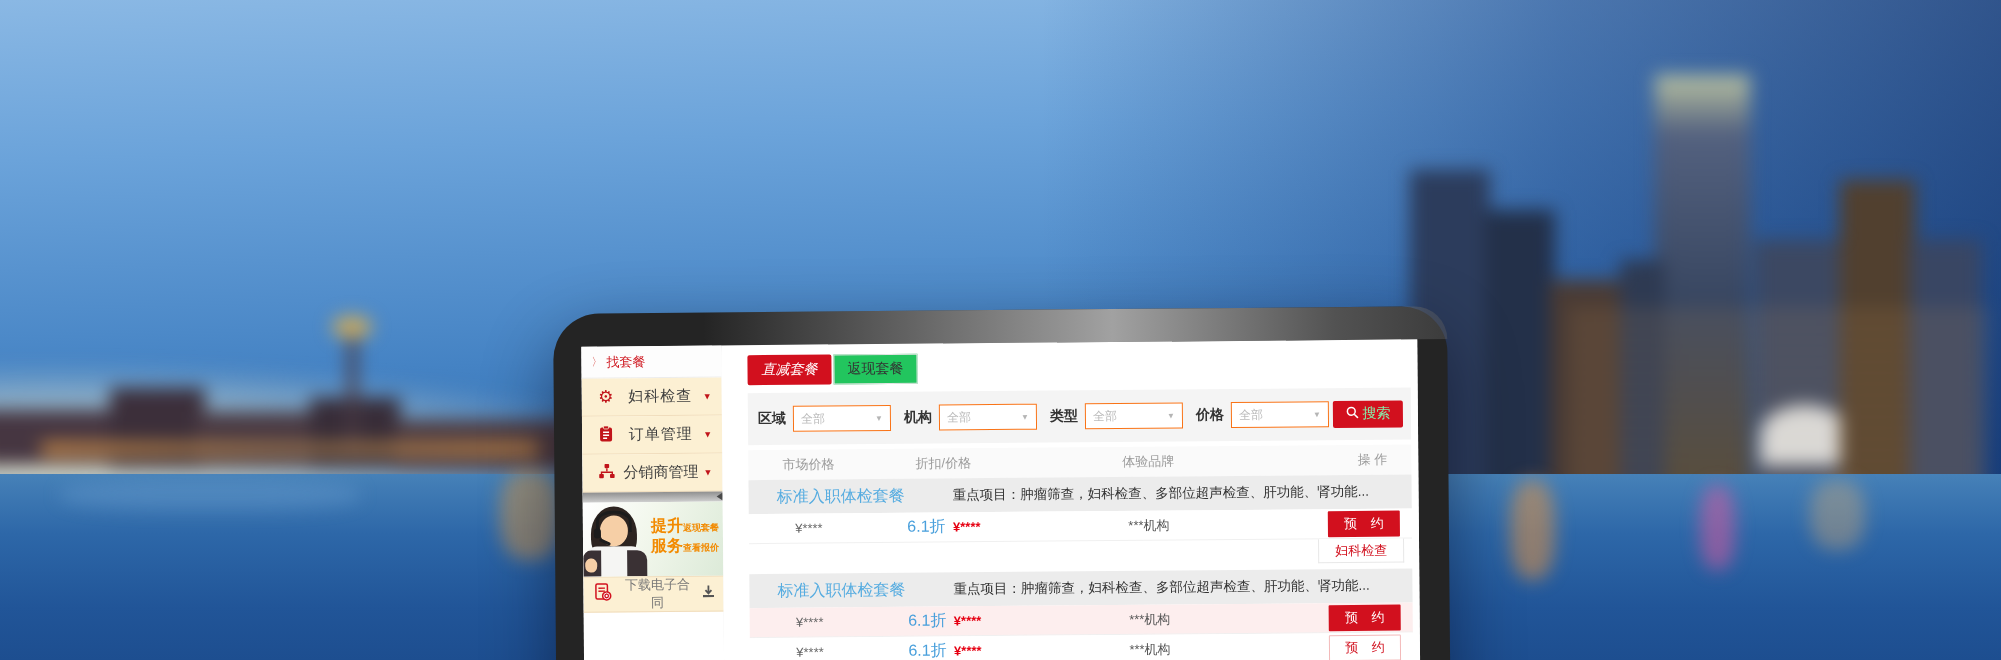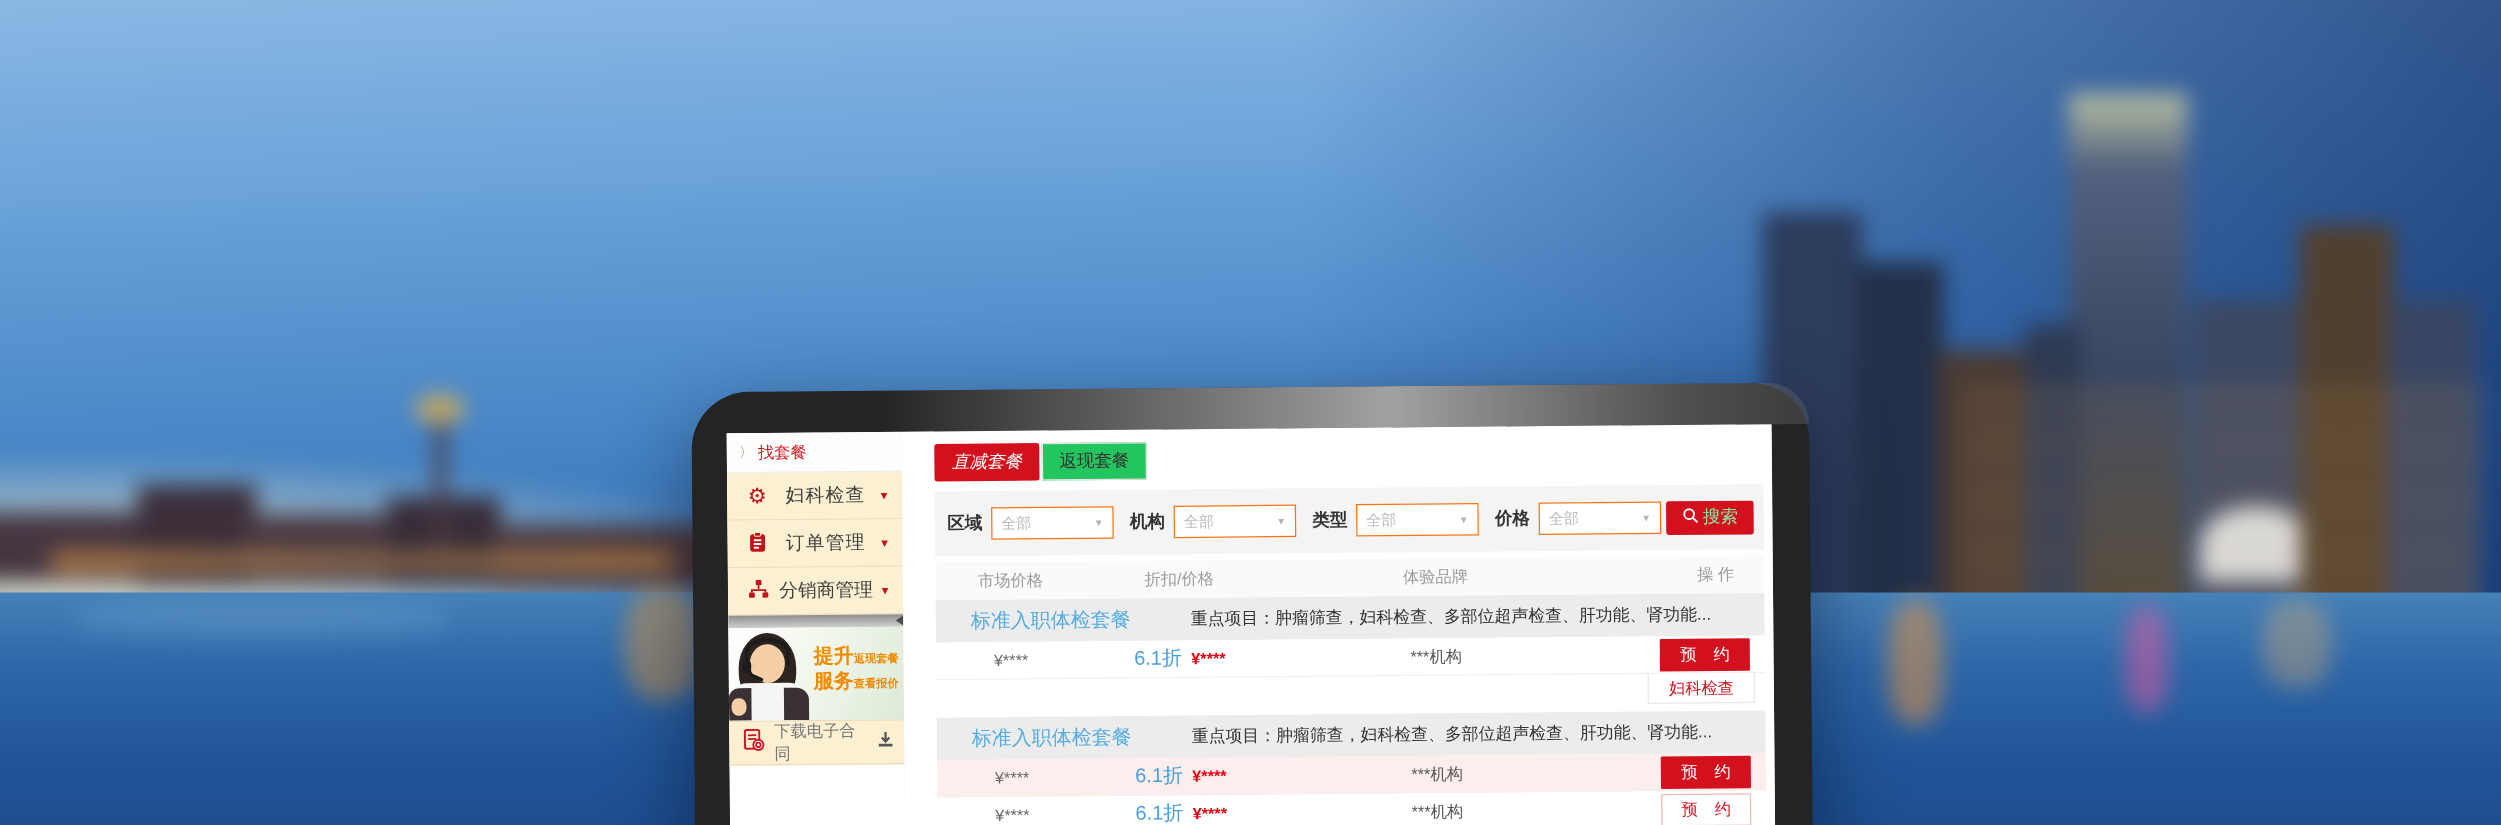--- a/index.html
+++ b/index.html
@@ -54,21 +54,21 @@
   .w-mic { position:absolute; left:16px; top:38px; width:12px; height:3px; background:#1c1c1c; border-radius:2px; transform:rotate(25deg); }
   .w-body { position:absolute; left:2px; top:44px; width:60px; height:30px; background:#f5f5f3; border-radius:12px 14px 0 0; }
   .w-vl { position:absolute; left:0px; top:48px; width:18px; height:26px; background:#3a3134; border-radius:8px 0 0 0; }
   .w-vr { position:absolute; left:44px; top:48px; width:20px; height:26px; background:#3a3134; border-radius:0 10px 0 0; }
   .w-thumb { position:absolute; left:2px; top:56px; width:12px; height:14px; background:#f6cfa6; border-radius:45%; }
   .promo-text { position:absolute; right:4px; top:14px; text-align:right; color:#f28a00; line-height:1.25; }
   .pt-big { font-size:16px; font-weight:bold; }
   .pt-small { font-size:9px; font-weight:bold; }
   .download-row { height:36px; display:flex; align-items:center; gap:6px; padding:0 8px 0 10px;
         background:#fcf0d3; border-top:1px solid #f0dcbc; border-bottom:1px solid #f0dcbc; cursor:pointer; }
-  .dl-label { font-size:13px; color:#777; flex:1; text-align:left; }
+  .dl-label { font-size:13px; color:#777; flex:1; text-align:center; }
 
   
   .main { position:absolute; left:140px; right:0; top:0; bottom:0; background:#fff; padding-left:26px; }
   .tabs { margin-top:10px; display:flex; }
   .tab { width:84px; height:30px; display:flex; align-items:center; justify-content:center;
         font-size:14px; cursor:pointer; }
   .tab.active { background:#d2101e; color:#fff; border-radius:2px;font-style:italic; }
   .tab.inactive { background:#22c55e; color:#333; border:1px solid #e4e4e4; margin-left:2px; }
   .filterbar { margin-top:8px; width:663px; height:52px; background:#f4f4f4;
         display:flex; align-items:center; padding:0 8px 0 10px; }

